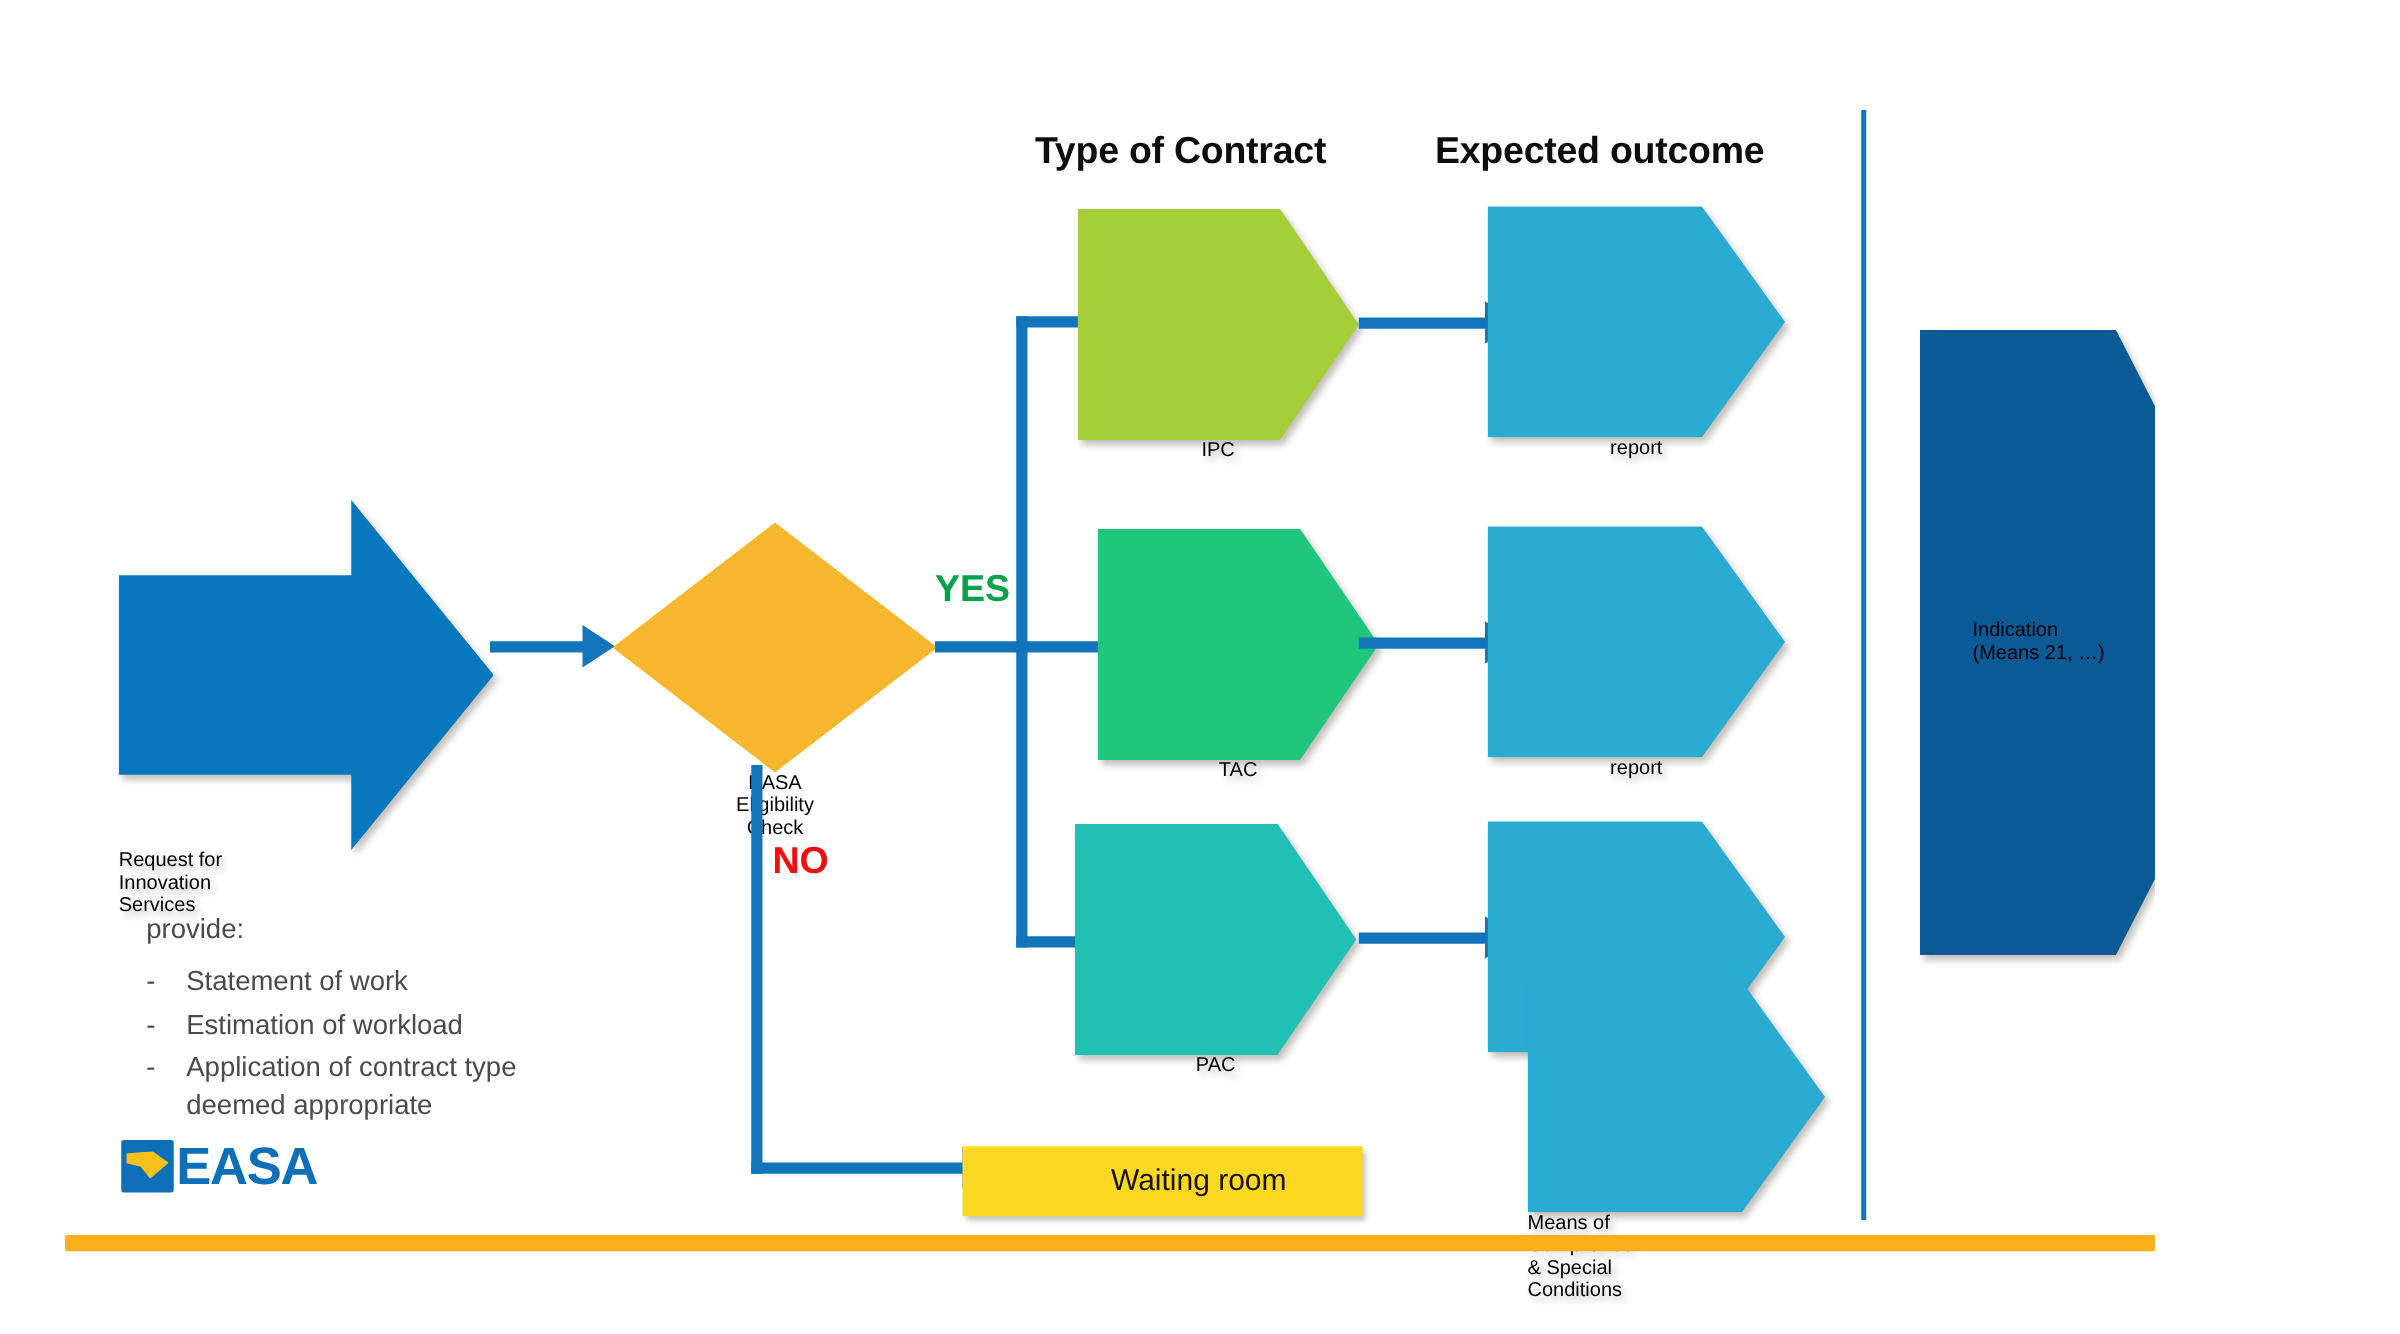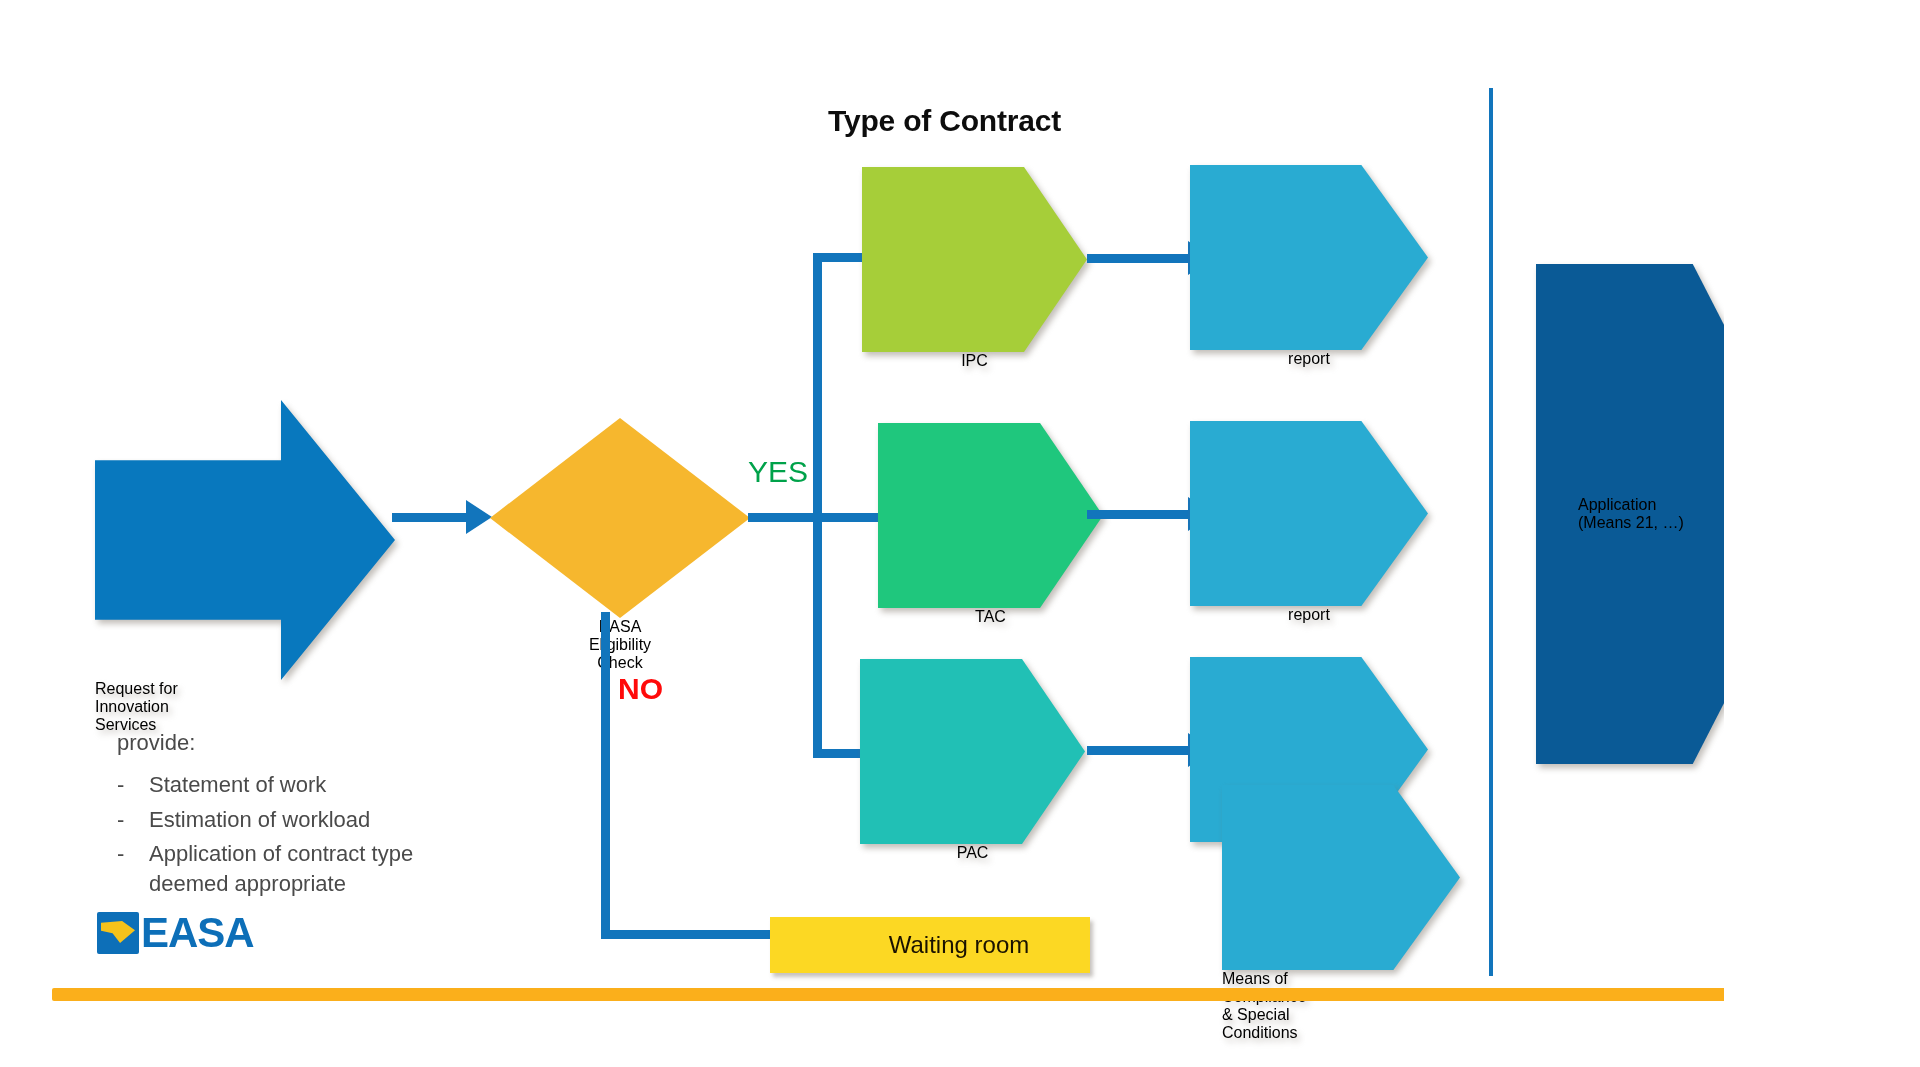--- a/index.html
+++ b/index.html
@@ -91,21 +91,21 @@
     width: 0; height: 0;
     border-top: 17px solid transparent;
     border-bottom: 17px solid transparent;
     border-left: 26px solid #1275BC;
   }
 
   
   .yes-label {
     color: #00A24A;
     font-size: 30px;
-    font-weight: normal;
+    font-weight: bold;
   }
   .no-label {
     color: #FF0A0A;
     font-size: 30px;
     font-weight: bold;
   }
 
   
   .provide-block {
     color: #4a4a4a;
@@ -172,20 +172,21 @@
     line-height: 1;
   }
 </style>
 </head>
 <body>
 
 <div id="slide">
 
   <div class="abs col-head" style="left:828px; top:104px;">Type of Contract</div>
 
+  <div class="abs col-head" style="left:1148px; top:104px;">Expected outcome</div>
 
   <div class="abs shadow" style="left:95px; top:400px;">
     <div class="big-arrow-left"></div>
     <div class="label">
       <div>Request for</div>
       <div>Innovation</div>
       <div>Services</div>
     </div>
   </div>
 
@@ -299,21 +300,21 @@
       <div class="bird"></div>
     </div>
     <div class="logo-text">EASA</div>
   </div>
 
   <div class="abs divider-line" style="left:1489px; top:88px; height:888px;"></div>
 
   <div class="abs shadow" style="left:1536px; top:264px;">
     <div class="application"></div>
     <div class="label" style="position:absolute; inset:0; display:flex; flex-direction:column; justify-content:center; padding-left:42px; box-sizing:border-box;">
-      <div>Application</div>
+      <div>Indication</div>
       <div>(Means 21, …)</div>
     </div>
   </div>
 
   <div class="abs page-badge center-txt" style="left:1732px; top:935px;">1</div>
 
   <div class="abs footer-bar" style="left:52px; top:988px; width:1786px;"></div>
 
   <div class="abs pilcrow" style="left:1840px; top:968px;">¶</div>
 

